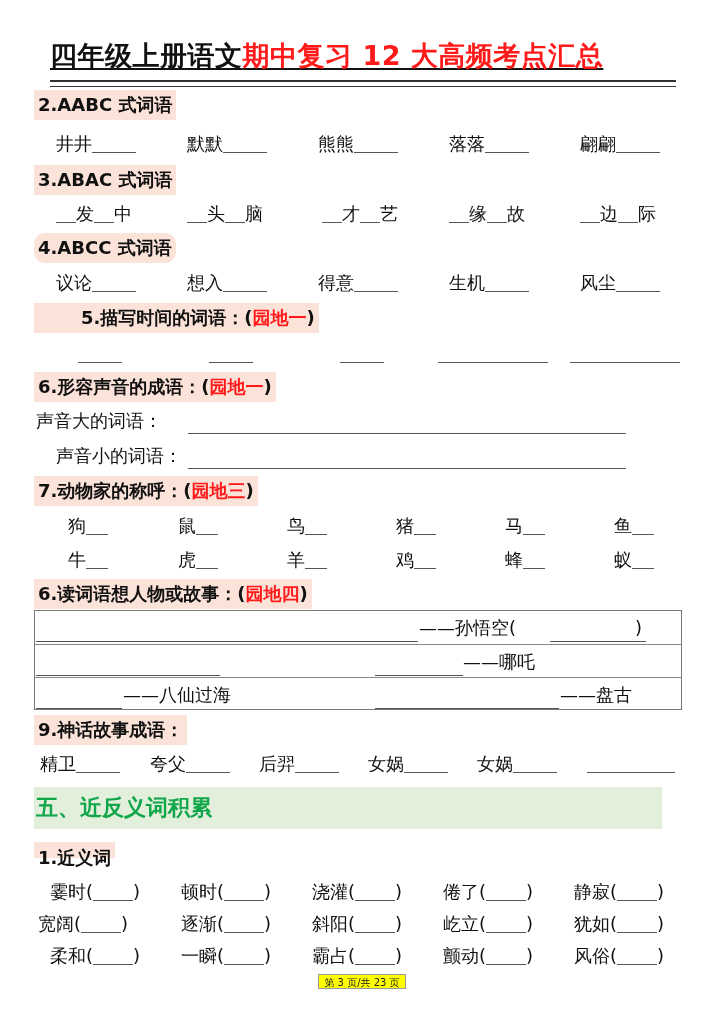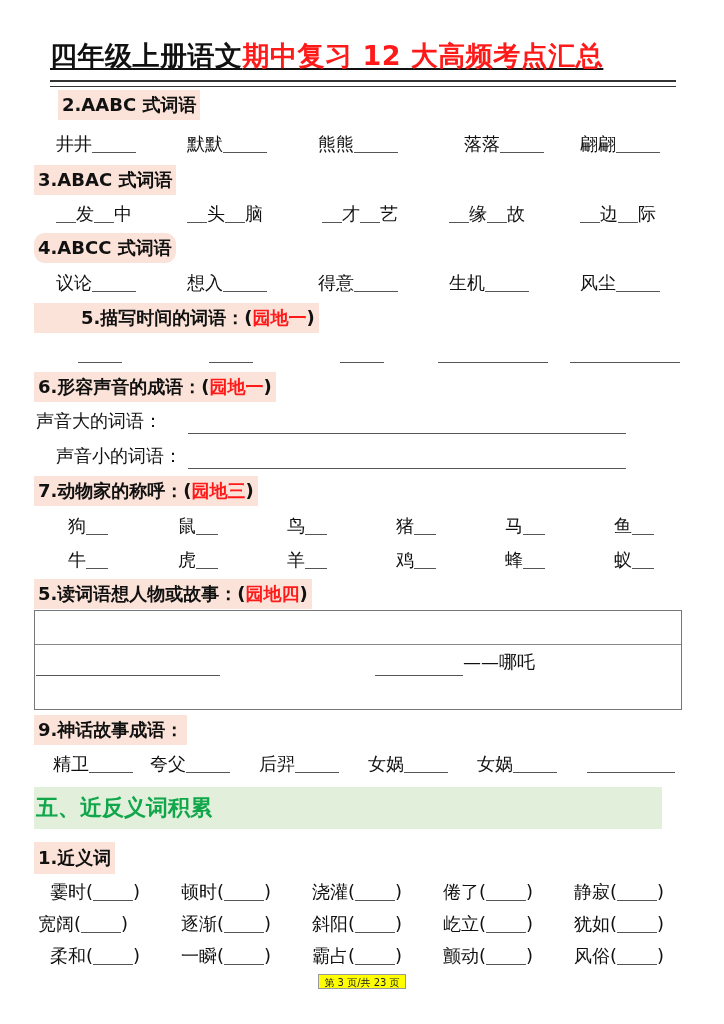--- a/index.html
+++ b/index.html
@@ -59,26 +59,26 @@
   }
 </style>
 </head>
 <body>
 
 <div class="title">
   <span class="black">四年级上册语文</span><span class="red">期中复习 12 大高频考点汇总</span>
 </div>
 <div class="title-rule"></div>
 
-<div class="sec-head" style="top:90px;margin-left:24px;">2.AABC 式词语</div>
+<div class="sec-head" style="top:90px;">2.AABC 式词语</div>
 <div class="row" style="top:130px;">
   <span class="cell" style="left:22px;"><span>井井</span><span class="blank" style="width:44px;"></span></span>
   <span class="cell" style="left:153px;"><span>默默</span><span class="blank" style="width:44px;"></span></span>
   <span class="cell" style="left:284px;"><span>熊熊</span><span class="blank" style="width:44px;"></span></span>
-  <span class="cell" style="left:430px;"><span>落落</span><span class="blank" style="width:44px;"></span></span>
+  <span class="cell" style="left:415px;"><span>落落</span><span class="blank" style="width:44px;"></span></span>
   <span class="cell" style="left:546px;"><span>翩翩</span><span class="blank" style="width:44px;"></span></span>
 </div>
 
 <div class="sec-head" style="top:165px;">3.ABAC 式词语</div>
 <div class="row" style="top:200px;">
   <span class="cell" style="left:22px;"><span class="blank" style="width:20px;"></span><span>发</span><span class="blank" style="width:20px;"></span><span>中</span></span>
   <span class="cell" style="left:153px;"><span class="blank" style="width:20px;"></span><span>头</span><span class="blank" style="width:20px;"></span><span>脑</span></span>
   <span class="cell" style="left:288px;"><span class="blank" style="width:20px;"></span><span>才</span><span class="blank" style="width:20px;"></span><span>艺</span></span>
   <span class="cell" style="left:415px;"><span class="blank" style="width:20px;"></span><span>缘</span><span class="blank" style="width:20px;"></span><span>故</span></span>
   <span class="cell" style="left:546px;text-align:right;"><span class="blank" style="width:20px;"></span><span>边</span><span class="blank" style="width:20px;"></span><span>际</span></span>
@@ -121,42 +121,54 @@
 </div>
 <div class="row" style="top:546px;">
   <span class="cell" style="left:34px;"><span>牛</span><span class="blank" style="width:22px;"></span></span>
   <span class="cell" style="left:144px;"><span>虎</span><span class="blank" style="width:22px;"></span></span>
   <span class="cell" style="left:253px;"><span>羊</span><span class="blank" style="width:22px;"></span></span>
   <span class="cell" style="left:362px;"><span>鸡</span><span class="blank" style="width:22px;"></span></span>
   <span class="cell" style="left:471px;"><span>蜂</span><span class="blank" style="width:22px;"></span></span>
   <span class="cell" style="left:580px;"><span>蚁</span><span class="blank" style="width:22px;"></span></span>
 </div>
 
-<div class="sec-head" style="top:579px;"><span>5.读词语想人物或故事：(</span><span class="tag">园地四</span><span>)</span></div>
+<div class="sec-head" style="top:579px;"><span>6.读词语想人物或故事：(</span><span class="tag">园地四</span><span>)</span></div>
 <div class="box8">
+  <div class="box8-row" style="top:0;">
+    <span class="line-long" style="left:1px; top:30px; width:382px;"></span>
+    <span class="cell" style="left:384px;">——孙悟空(</span>
+    <span class="line-long" style="left:515px; top:30px; width:96px;"></span>
+    <span class="cell" style="left:600px;">)</span>
+  </div>
   <div class="box8-row sep" style="top:33px;">
     <span class="line-long" style="left:1px; top:30px; width:184px;"></span>
     <span class="line-long" style="left:340px; top:30px; width:88px;"></span>
     <span class="cell" style="left:428px;">——哪吒</span>
   </div>
+  <div class="box8-row sep" style="top:66px;">
+    <span class="line-long" style="left:1px; top:30px; width:86px;"></span>
+    <span class="cell" style="left:88px;">——八仙过海</span>
+    <span class="line-long" style="left:340px; top:30px; width:184px;"></span>
+    <span class="cell" style="left:525px;">——盘古</span>
+  </div>
 </div>
 
 <div class="sec-head" style="top:715px;">9.神话故事成语：</div>
 <div class="row" style="top:750px;">
-  <span class="cell" style="left:19px;"><span>精卫</span><span class="blank" style="width:44px;"></span></span>
+  <span class="cell" style="left:6px;"><span>精卫</span><span class="blank" style="width:44px;"></span></span>
   <span class="cell" style="left:116px;"><span>夸父</span><span class="blank" style="width:44px;"></span></span>
   <span class="cell" style="left:225px;"><span>后羿</span><span class="blank" style="width:44px;"></span></span>
   <span class="cell" style="left:334px;"><span>女娲</span><span class="blank" style="width:44px;"></span></span>
   <span class="cell" style="left:443px;"><span>女娲</span><span class="blank" style="width:44px;"></span></span>
   <span class="cell" style="left:553px;"><span class="blank" style="width:88px;"></span></span>
 </div>
 
 <div class="green-band">五、近反义词积累</div>
 
-<div class="sec-head" style="top:842px; height:32px; line-height:32px;">1.近义词</div>
+<div class="sec-head" style="top:842px; height:16px; line-height:32px;">1.近义词</div>
 
 <div class="row" style="top:878px;">
   <span class="cell" style="left:16px;"><span>霎时</span><span>(</span><span class="blank" style="width:40px;"></span><span>)</span></span>
   <span class="cell" style="left:147px;"><span>顿时</span><span>(</span><span class="blank" style="width:40px;"></span><span>)</span></span>
   <span class="cell" style="left:278px;"><span>浇灌</span><span>(</span><span class="blank" style="width:40px;"></span><span>)</span></span>
   <span class="cell" style="left:409px;"><span>倦了</span><span>(</span><span class="blank" style="width:40px;"></span><span>)</span></span>
   <span class="cell" style="left:540px;"><span>静寂</span><span>(</span><span class="blank" style="width:40px;"></span><span>)</span></span>
 </div>
 <div class="row" style="top:910px;">
   <span class="cell" style="left:4px;"><span>宽阔</span><span>(</span><span class="blank" style="width:40px;"></span><span>)</span></span>

